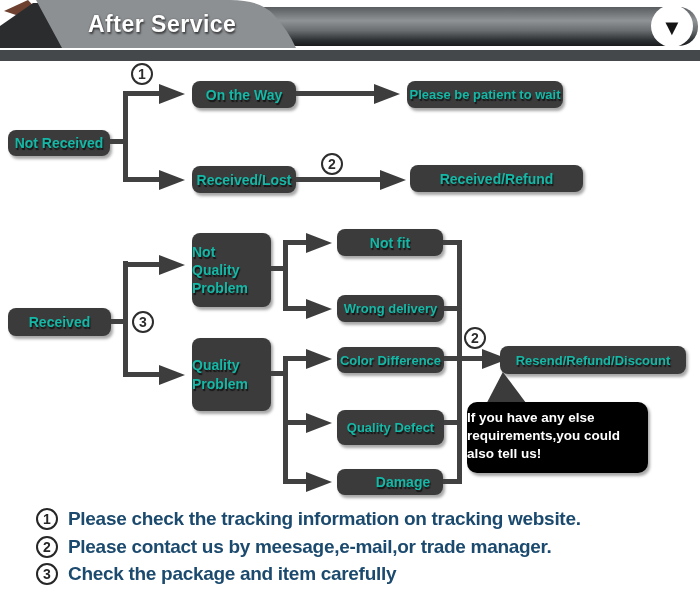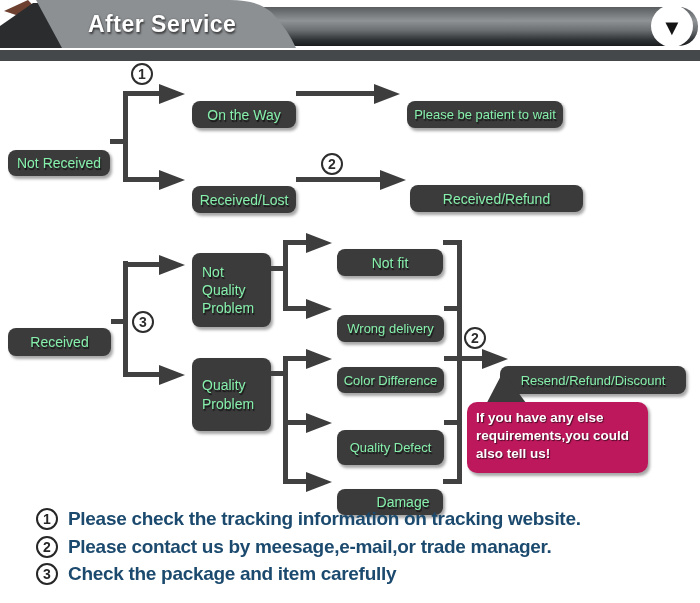--- a/index.html
+++ b/index.html
@@ -18,36 +18,35 @@
   }
   .dropdown-btn {
     position:absolute; left:651px; top:5px; width:42px; height:42px;
     background:#ffffff; border-radius:50%;
     display:flex; align-items:center; justify-content:center;
   }
   .dropdown-btn span { font-size:22px; color:#141414; line-height:1; margin-top:3px; }
   .separator { position:absolute; left:0; top:50px; width:700px; height:11px; background:#45484b; }
   
   .node {
-    position:absolute; background:#3b3b3b; color:#86efac; font-weight:normal;
+    position:absolute; background:#3b3b3b; color:#14b8a6; font-weight:bold;
     border-radius:8px; display:flex; align-items:center; justify-content:center;
     font-size:14px; white-space:nowrap;
     text-shadow:1px 1.5px 1px rgba(0,0,0,0.65);
     box-shadow:2px 2.5px 3px rgba(0,0,0,0.35);
-    margin-top:20px;
   }
   .node.small { font-size:13px; }
   .node.multiline {
-    justify-content:flex-start; padding-left:10px; text-align:left;
+    justify-content:flex-start; text-align:left;
     white-space:pre-line; line-height:1.3;
   }
   .bubble {
-    position:absolute; background:#be185d; color:#fff; font-weight:bold;
+    position:absolute; background:#000000; color:#fff; font-weight:bold;
     border-radius:10px; font-size:13.5px; line-height:1.35;
-    padding:7px 9px; white-space:pre-line;
+    padding:7px 0; white-space:pre-line;
     text-shadow:1px 1px 1px rgba(0,0,0,0.6);
     box-shadow:2px 2.5px 3px rgba(0,0,0,0.35);
   }
   .bubble-tail {
     position:absolute; background:#3b3b3b;
     clip-path:polygon(44% 0%, 12% 100%, 90% 100%);
   }
   .ln { position:absolute; background:#414141; }
   .arr {
     position:absolute; width:0; height:0;

